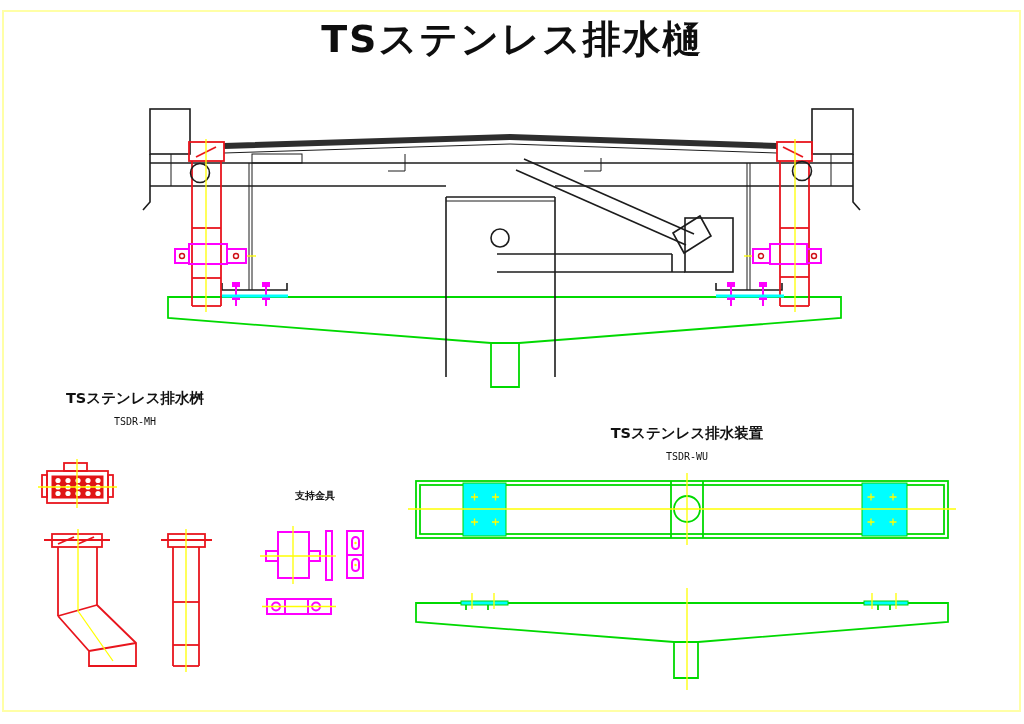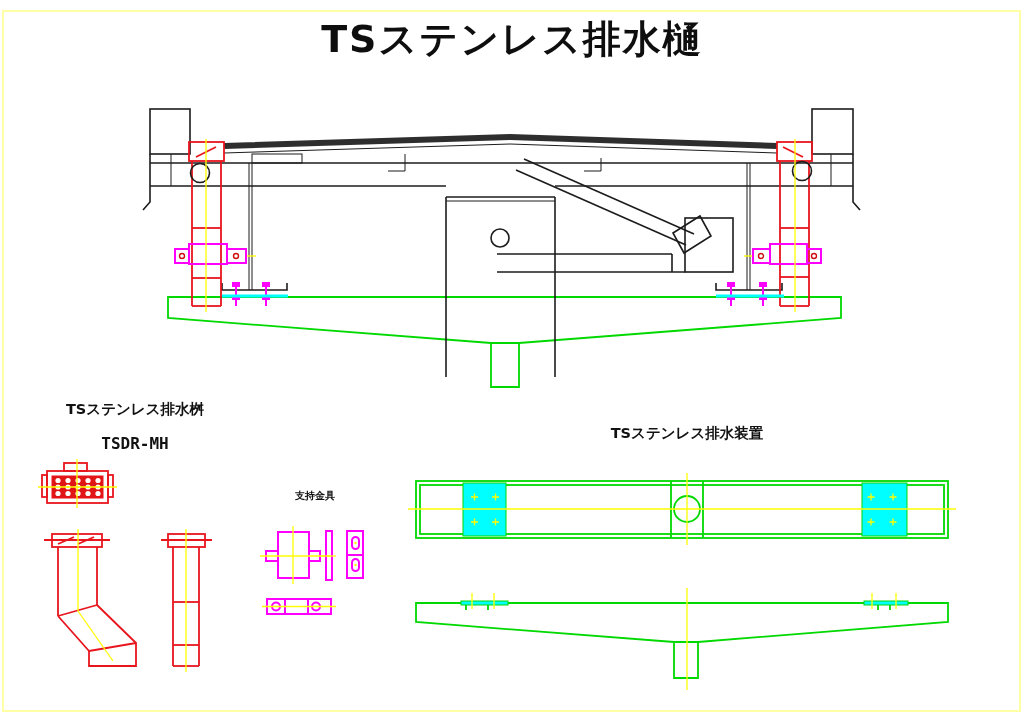--- a/index.html
+++ b/index.html
@@ -4,23 +4,23 @@
 <style>
   html,body{margin:0;padding:0;background:#fff;}
   .page{position:relative;width:1024px;height:724px;background:#ffffff;overflow:hidden;
         font-family:"DejaVu Sans",sans-serif;color:#111;}
   .page-border{position:absolute;left:2px;top:10px;right:3px;bottom:12px;
         border:2px solid #ffffa6;pointer-events:none;}
   .title{position:absolute;left:0;top:14px;width:100%;margin:0;text-align:center;
         font-size:38px;font-weight:600;letter-spacing:2px;color:#0e0e0e;}
   .lbl{position:absolute;text-align:center;line-height:1.25;}
   .lbl .nm{font-size:14.5px;font-weight:600;}
-  .lbl .md{font-size:16px;font-weight:700;margin-top:16px;
+  .lbl .md{font-size:10px;font-weight:400;margin-top:9px;
         font-family:"DejaVu Sans Mono","Liberation Mono",monospace;}
-  .lbl-mh{left:40px;top:400px;width:190px;text-align:center;}
+  .lbl-mh{left:40px;top:389px;width:190px;text-align:center;}
   .lbl-wu{left:592px;top:424px;width:190px;}
   .lbl-br{left:268px;top:490px;width:94px;font-size:10px;font-weight:600;}
   svg{position:absolute;left:0;top:0;}
   
   .k{stroke:#1c1c1c;fill:none;stroke-width:1.6;}
   .thin{stroke-width:1;}
   .w2{stroke-width:2;}
   .w25{stroke-width:2.5;}
   .w3{stroke-width:3;}
   .deck{stroke:#2e2e2e;stroke-width:6;fill:none;}
@@ -285,14 +285,15 @@
 
   <div class="lbl lbl-mh">
     <div class="nm">TSステンレス排水桝</div>
     <div class="md">TSDR-MH</div>
   </div>
 
   <div class="lbl lbl-br">支持金具</div>
 
   <div class="lbl lbl-wu">
     <div class="nm">TSステンレス排水装置</div>
+    <div class="md">TSDR-WU</div>
   </div>
 </div>
 
 </body></html>

